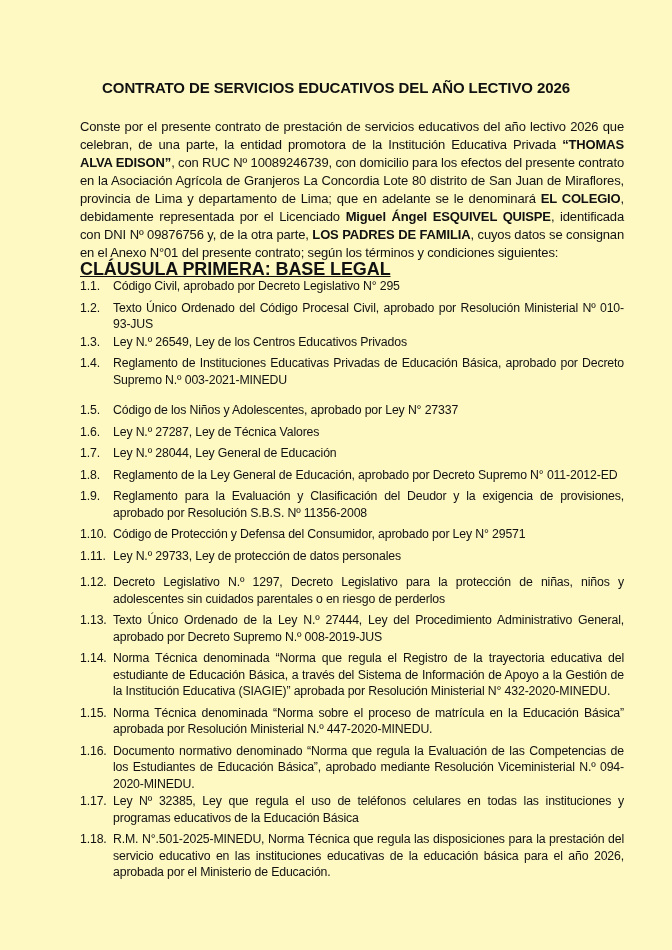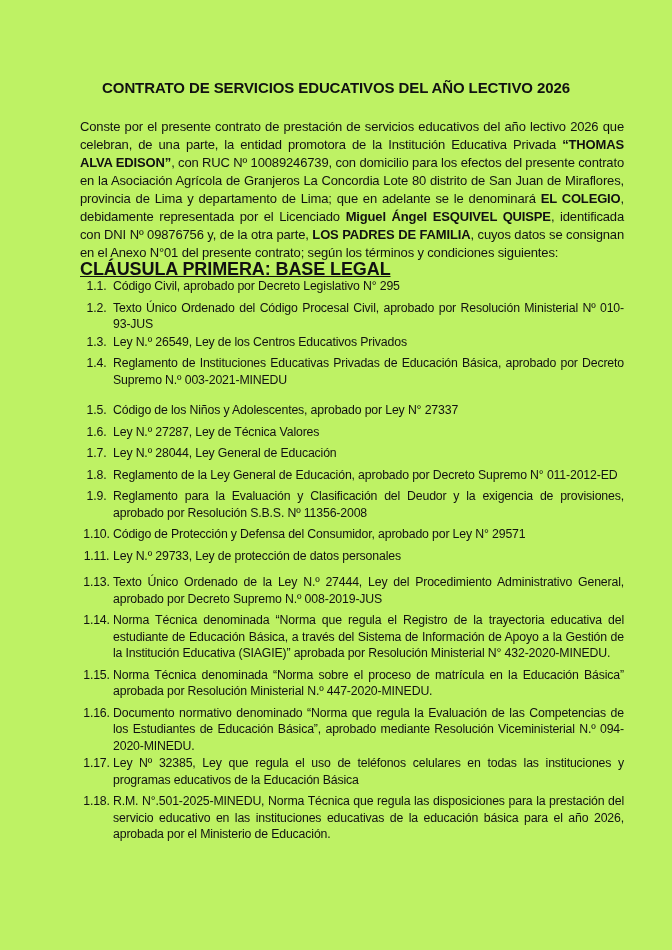--- a/index.html
+++ b/index.html
@@ -1,18 +1,18 @@
 <!DOCTYPE html>
 <html><head>
 <meta charset="utf-8">
 <style>
   html, body { margin: 0; padding: 0; background: #ffffff; }
   body { width: 672px; height: 950px; overflow: hidden; position: relative; }
   .page {
-    position: absolute; left: 0; top: 0; width: 672px; height: 950px; background: #bef264;
+    position: absolute; left: 0; top: 0; width: 672px; height: 950px; background: #fef9c3;
     font-family: "Liberation Sans", sans-serif; color: #111;
   }
   .title {
     position: absolute; top: 79px; left: 0; width: 672px; text-align: center;
     font-size: 15px; font-weight: bold; letter-spacing: -0.1px;
   }
   .intro {
     position: absolute; top: 118px; left: 80px; width: 544px;
     font-size: 13px; line-height: 18px; text-align: justify; letter-spacing: -0.15px;
   }
@@ -20,21 +20,21 @@
   .clause-heading {
     position: absolute; top: 259px; left: 80px;
     font-size: 18px; font-weight: bold; text-decoration: underline; letter-spacing: -0.1px;
   }
   .items {
     position: absolute; top: 278px; left: 80px; width: 544px; margin: 0; padding: 0; list-style: none;
   }
   .item {
     display: flex; font-size: 12.3px; line-height: 16.5px; letter-spacing: -0.15px;
   }
-  .item .num { width: 33px; flex: 0 0 33px; text-align: center; }
+  .item .num { width: 33px; flex: 0 0 33px; }
   .item .txt { flex: 1; text-align: justify; }
 </style>
 </head>
 <body>
 
 <div class="page">
   <div class="title">CONTRATO DE SERVICIOS EDUCATIVOS DEL AÑO LECTIVO 2026</div>
 
   <p class="intro" style="margin:0;">
     <span>Conste por el presente contrato de prestación de servicios educativos del año lectivo 2026 que celebran, de una parte, la entidad promotora de la Institución Educativa Privada </span><b>“THOMAS ALVA EDISON”</b><span>, con RUC Nº 10089246739, con domicilio para los efectos del presente contrato en la Asociación Agrícola de Granjeros La Concordia Lote 80 distrito de San Juan de Miraflores, provincia de Lima y departamento de Lima; que en adelante se le denominará </span><b>EL COLEGIO</b><span>, debidamente representada por el Licenciado </span><b>Miguel Ángel ESQUIVEL QUISPE</b><span>, identificada con DNI Nº 09876756 y, de la otra parte, </span><b>LOS PADRES DE FAMILIA</b><span>, cuyos datos se consignan en el Anexo N°01 del presente contrato; según los términos y condiciones siguientes:</span>
@@ -81,20 +81,24 @@
       </li>
     <li class="item" style="margin-bottom:5px">
         <span class="num">1.10.</span>
         <span class="txt">Código de Protección y Defensa del Consumidor, aprobado por Ley N° 29571</span>
       </li>
     <li class="item" style="margin-bottom:10px">
         <span class="num">1.11.</span>
         <span class="txt">Ley N.º 29733, Ley de protección de datos personales</span>
       </li>
     <li class="item" style="margin-bottom:5px">
+        <span class="num">1.12.</span>
+        <span class="txt">Decreto Legislativo N.º 1297, Decreto Legislativo para la protección de niñas, niños y adolescentes sin cuidados parentales o en riesgo de perderlos</span>
+      </li>
+    <li class="item" style="margin-bottom:5px">
         <span class="num">1.13.</span>
         <span class="txt">Texto Único Ordenado de la Ley N.º 27444, Ley del Procedimiento Administrativo General, aprobado por Decreto Supremo N.º 008-2019-JUS</span>
       </li>
     <li class="item" style="margin-bottom:5px">
         <span class="num">1.14.</span>
         <span class="txt">Norma Técnica denominada “Norma que regula el Registro de la trayectoria educativa del estudiante de Educación Básica, a través del Sistema de Información de Apoyo a la Gestión de la Institución Educativa (SIAGIE)” aprobada por Resolución Ministerial N° 432-2020-MINEDU.</span>
       </li>
     <li class="item" style="margin-bottom:5px">
         <span class="num">1.15.</span>
         <span class="txt">Norma Técnica denominada “Norma sobre el proceso de matrícula en la Educación Básica” aprobada por Resolución Ministerial N.º 447-2020-MINEDU.</span>

